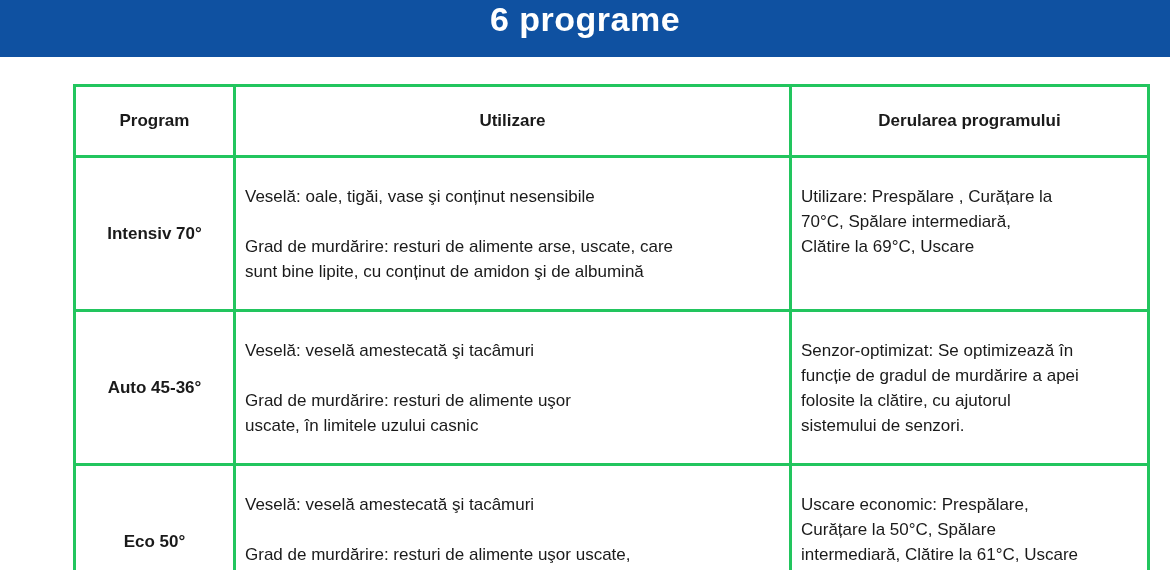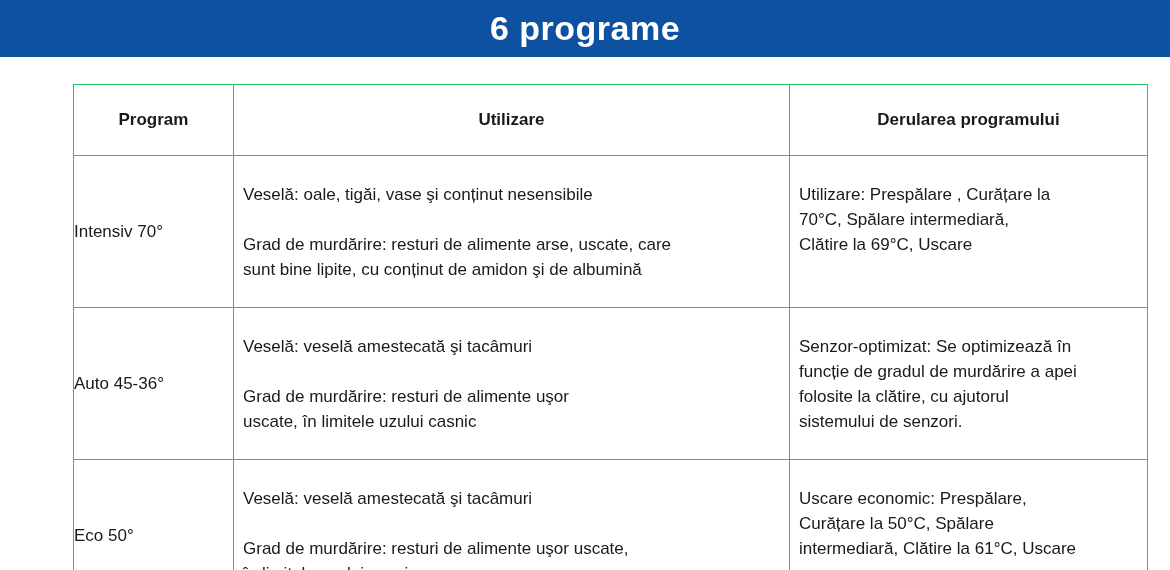--- a/index.html
+++ b/index.html
@@ -3,43 +3,43 @@
 <meta charset="utf-8">
 <style>
   html,body { margin:0; padding:0; background:#ffffff; }
   body {
     width:1170px; height:570px; overflow:hidden;
     font-family:"Liberation Sans", sans-serif;
     color:#1a1a1a;
   }
   .title-bar {
     height:57px; background:#0F51A1;
-    display:flex; align-items:center; justify-content:center;
+    display:flex; align-items:flex-start; justify-content:center;
   }
   .title-bar .title {
     color:#ffffff; font-size:34px; font-weight:bold; letter-spacing:0.5px;
   }
   .table-wrap { margin:27px 0 0 73px; }
   table.programs {
     border-collapse:collapse; table-layout:fixed; width:1074px;
     font-size:17px;
   }
   td {
-    border:1px solid #22c55e; overflow:hidden;
+    border:3px solid #22c55e; overflow:hidden;
     vertical-align:middle; padding:0;
   }
   col.c-program { width:160px; }
   col.c-utilizare { width:556px; }
   col.c-derulare { width:358px; }
 
   tr.h71 { height:71px; } tr.h75 { height:75px; } tr.h103 { height:103px; }
   tr.h77 { height:77px; }
 
   td.head { text-align:center; font-weight:bold; font-size:17px; }
-  td.program { text-align:left; font-weight:normal; }
+  td.program { text-align:center; font-weight:bold; }
   td.util, td.derulare {
     vertical-align:top; padding:1px 8px 0 9px;
     line-height:25px; white-space:pre-line;
   }
   td.derulare { font-size:17px; }
   b:empty, span:empty { display:none; }
   .line b { font-weight:normal; }
 </style>
 </head>
 <body>

